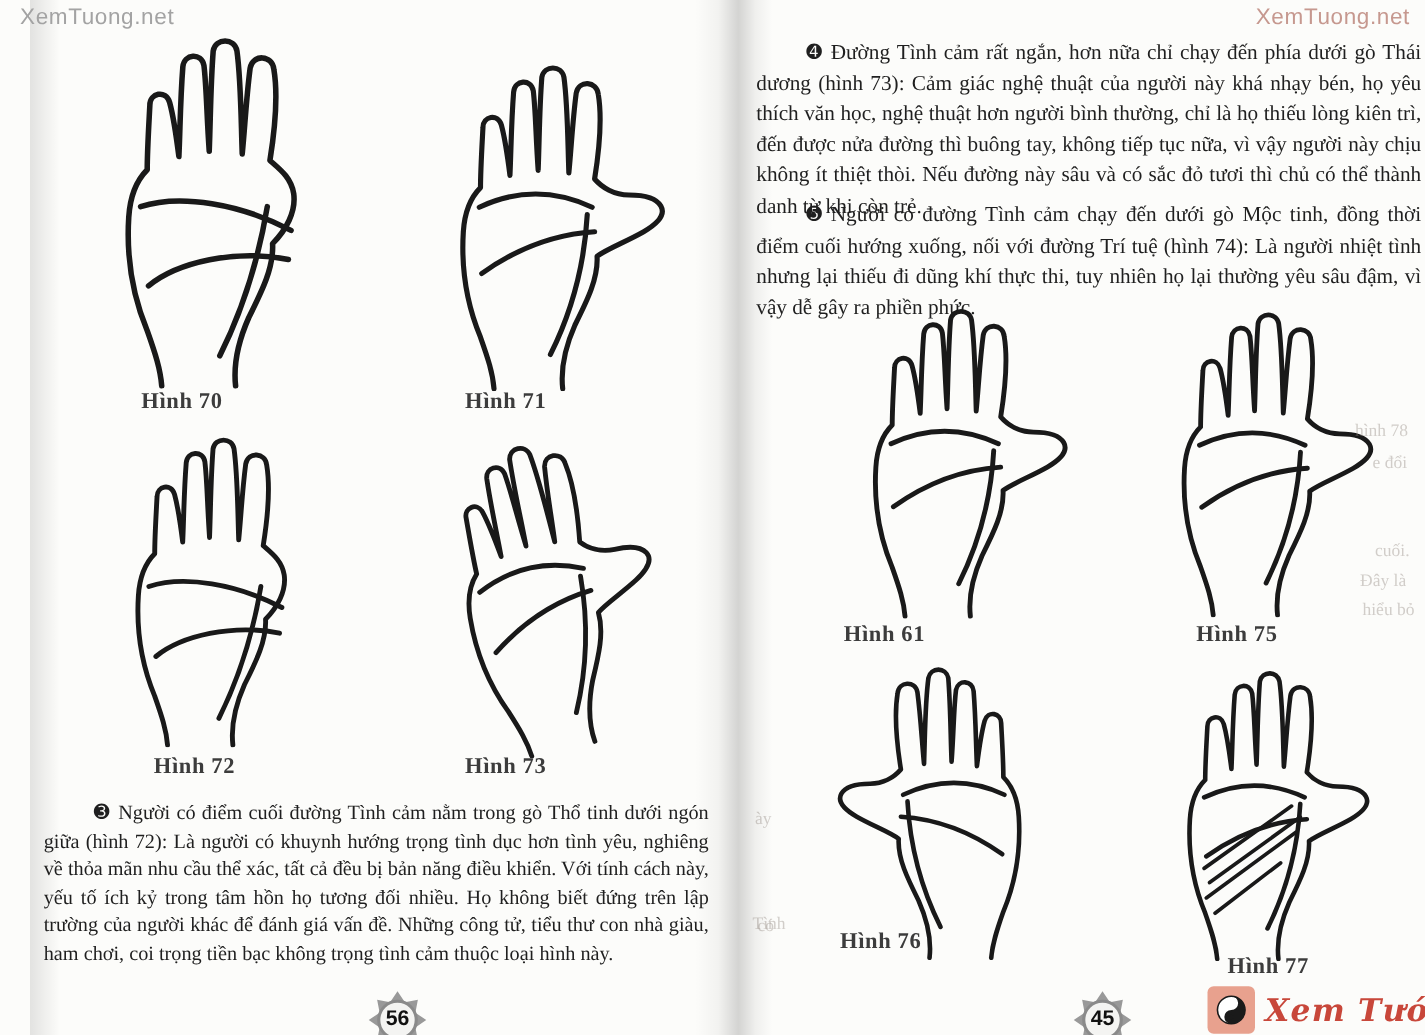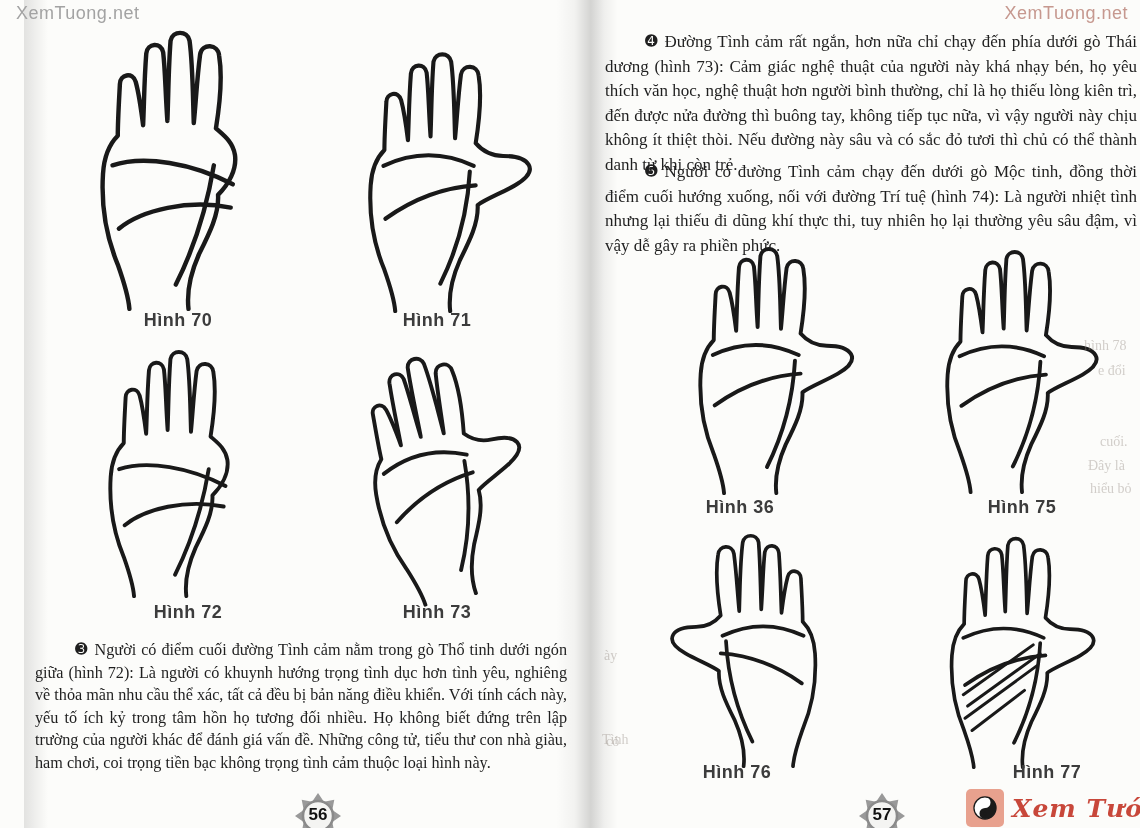--- a/index.html
+++ b/index.html
@@ -36,22 +36,22 @@
   .para .bullet{
     font-family:"DejaVu Sans", sans-serif;
     font-size:15px;
     margin-right:7px;
     position:relative;top:-1px;
   }
   .para-right{font-size:17px;line-height:24.5px;width:532px;}
   .para-left{font-size:16.2px;line-height:22.5px;width:532px;}
   
   .caption{
-    width:130px;text-align:center;
-    font-family:Liberation Sans, sans-serif;
+    width:130px;text-align:left;
+    font-family:Liberation Serif, serif;
     font-weight:bold;font-size:18px;color:#3c3c3c;letter-spacing:.5px;
     white-space:nowrap;
   }
   
   .hand-box svg{width:100%;height:100%;display:block;}
   .hand-stroke{fill:none;stroke:#191919;stroke-width:4.2;stroke-linecap:round;stroke-linejoin:round;}
   .mirror svg{transform:scaleX(-1);}
   .hand-73 svg{transform:scaleX(-1) rotate(13deg);}
   
   .badge{width:52px;height:44px;}
@@ -171,44 +171,44 @@
     <svg viewBox="0 0 220 270">
         <use href="#hand-a"></use>
       </svg>
   </div>
   <div class="abs hand-box mirror" style="left:893px;top:246px;width:225px;height:248px;">
     <svg viewBox="0 0 220 270">
         <use href="#hand-a"></use>
       </svg>
   </div>
 
-  <div class="abs caption" style="left:675px;top:497px;">Hình 36</div>
+  <div class="abs caption" style="left:675px;top:497px;">Hình 61</div>
   <div class="abs caption" style="left:957px;top:497px;">Hình 75</div>
 
   <div class="abs hand-box" style="left:642px;top:530px;width:235px;height:238px;">
     <svg viewBox="0 0 220 270">
         <use href="#hand-a"></use>
       </svg>
   </div>
   <div class="abs hand-box mirror" style="left:893px;top:533px;width:228px;height:236px;">
     <svg viewBox="0 0 220 270">
       <use href="#hand-a"></use>
       <path class="hand-stroke" style="stroke-width:3.4" d="M160 185 L80 128 M155 198 L72 138 M158 212 L76 152 M150 226 L90 180"></path>
     </svg>
   </div>
 
-  <div class="abs caption" style="left:672px;top:762px;">Hình 76</div>
+  <div class="abs caption" style="left:672px;top:742px;">Hình 76</div>
   <div class="abs caption" style="left:982px;top:762px;">Hình 77</div>
 
   <div class="abs badge" style="left:856px;top:792px;">
     <svg width="52" height="44" viewBox="0 0 52 44">
       <polygon points="26,1 31.9,9.7 42.3,7.7 40.3,18.1 49,24 40.3,29.9 42.3,40.3 31.9,38.3 26,47 20.1,38.3 9.7,40.3 11.7,29.9 3,24 11.7,18.1 9.7,7.7 20.1,9.7" fill="#999"></polygon>
       <circle cx="26" cy="24" r="15" fill="#f4f4f2" stroke="#8a8a8a" stroke-width="2.5"></circle>
     </svg>
-    <div class="num">57</div>
+    <div class="num">45</div>
   </div>
 
   <div class="abs logo-row" style="left:966px;top:789px;">
     <div class="yy-wrap">
       <svg width="30" height="30" viewBox="0 0 38 38">
         <circle cx="19" cy="19" r="14" fill="#ffffff" stroke="#1a1a1a" stroke-width="1.6"></circle>
         <path d="M19 5 a14 14 0 0 1 0 28 a7 7 0 0 1 0 -14 a7 7 0 0 0 0 -14 z" fill="#1a1a1a"></path>
         <circle cx="19" cy="12" r="2.3" fill="#ffffff"></circle>
         <circle cx="19" cy="26" r="2.3" fill="#1a1a1a"></circle>
       </svg>

